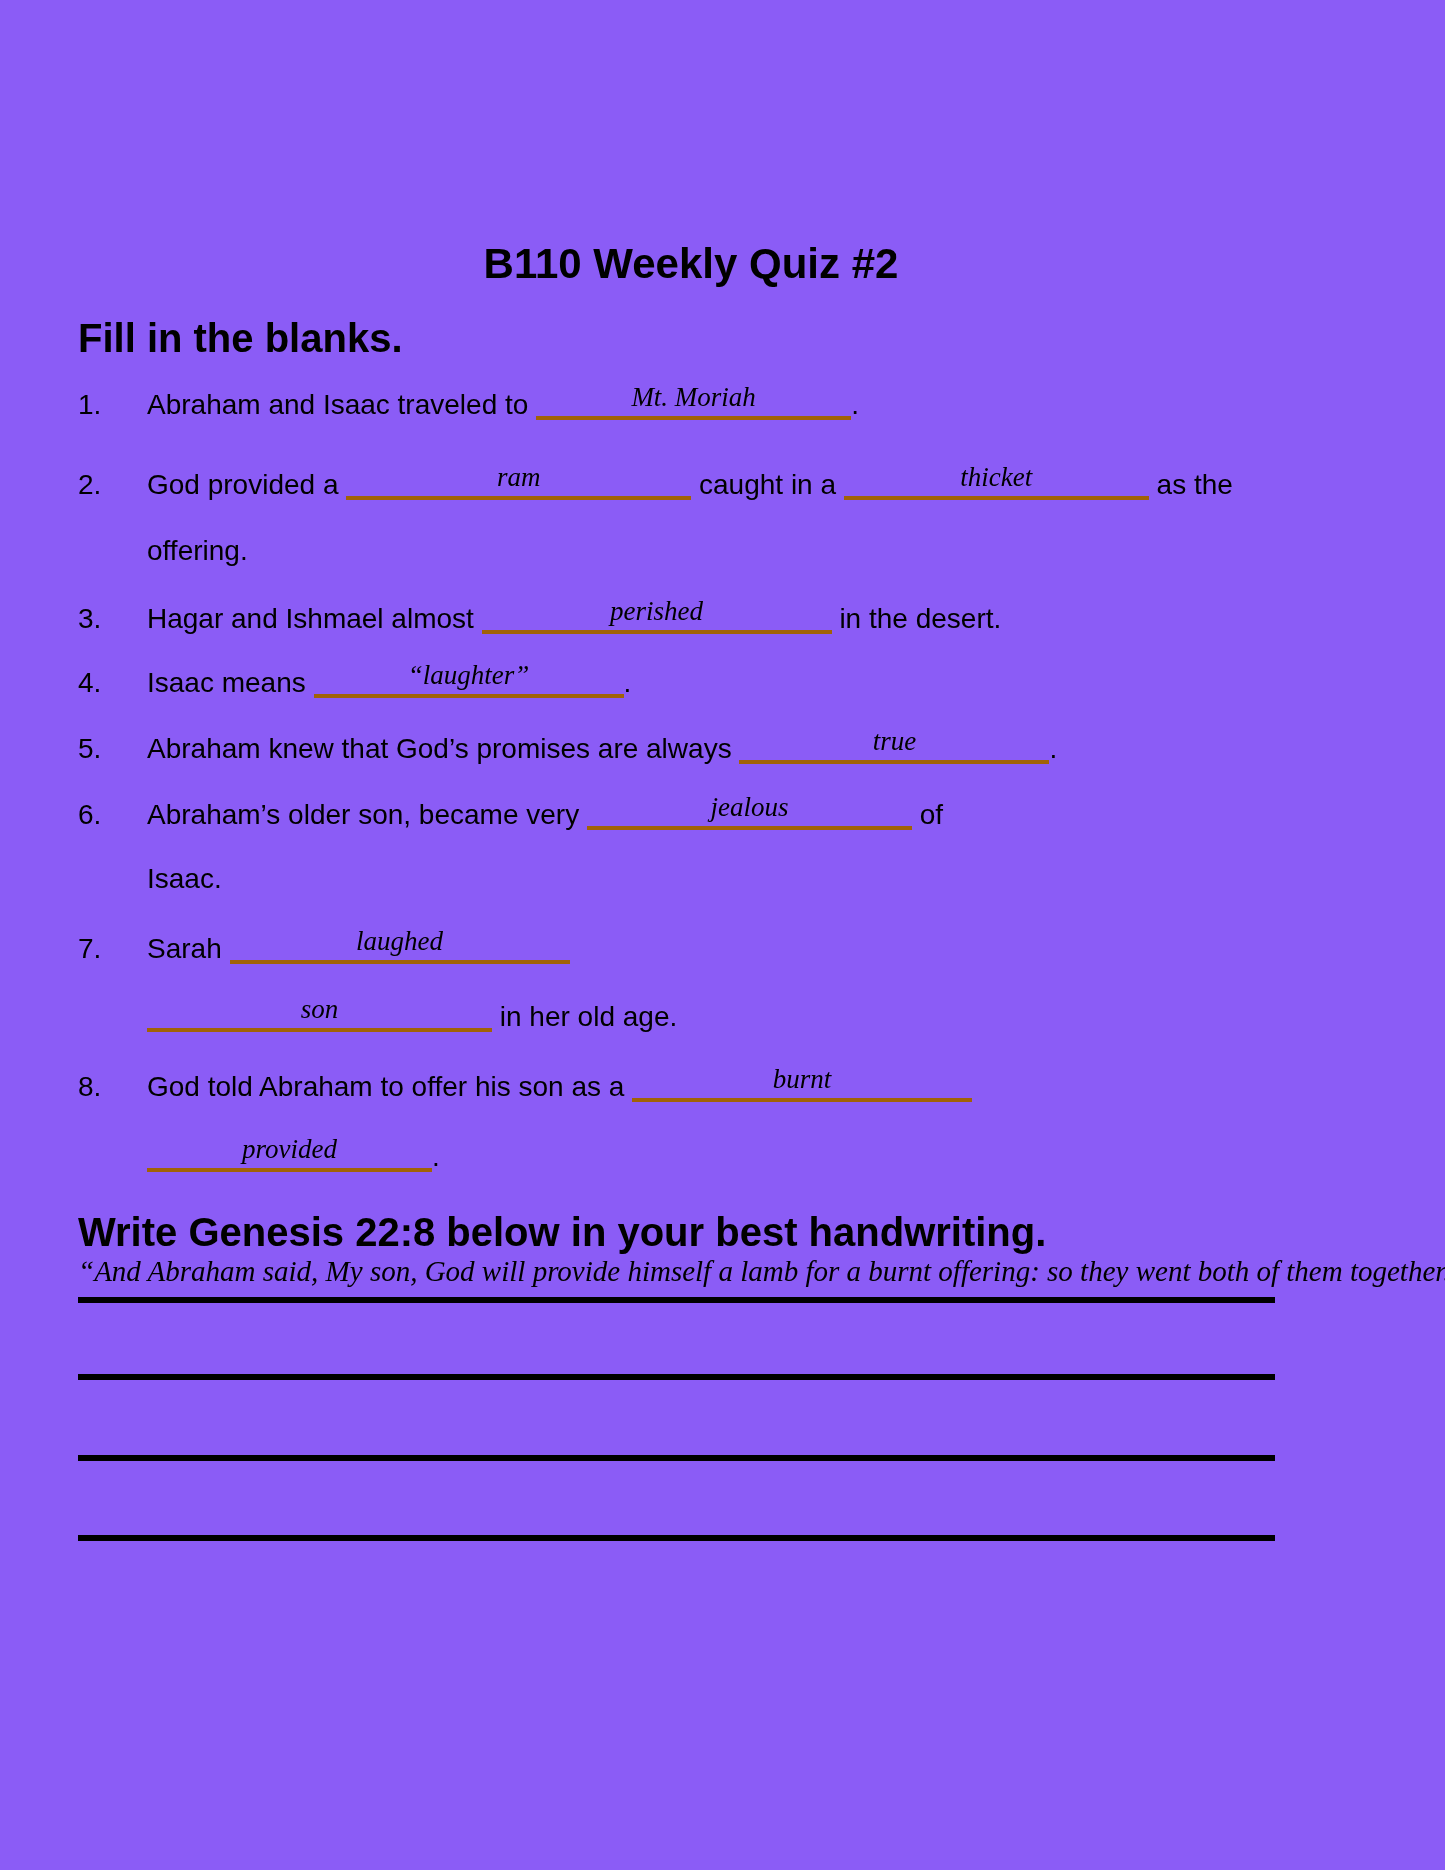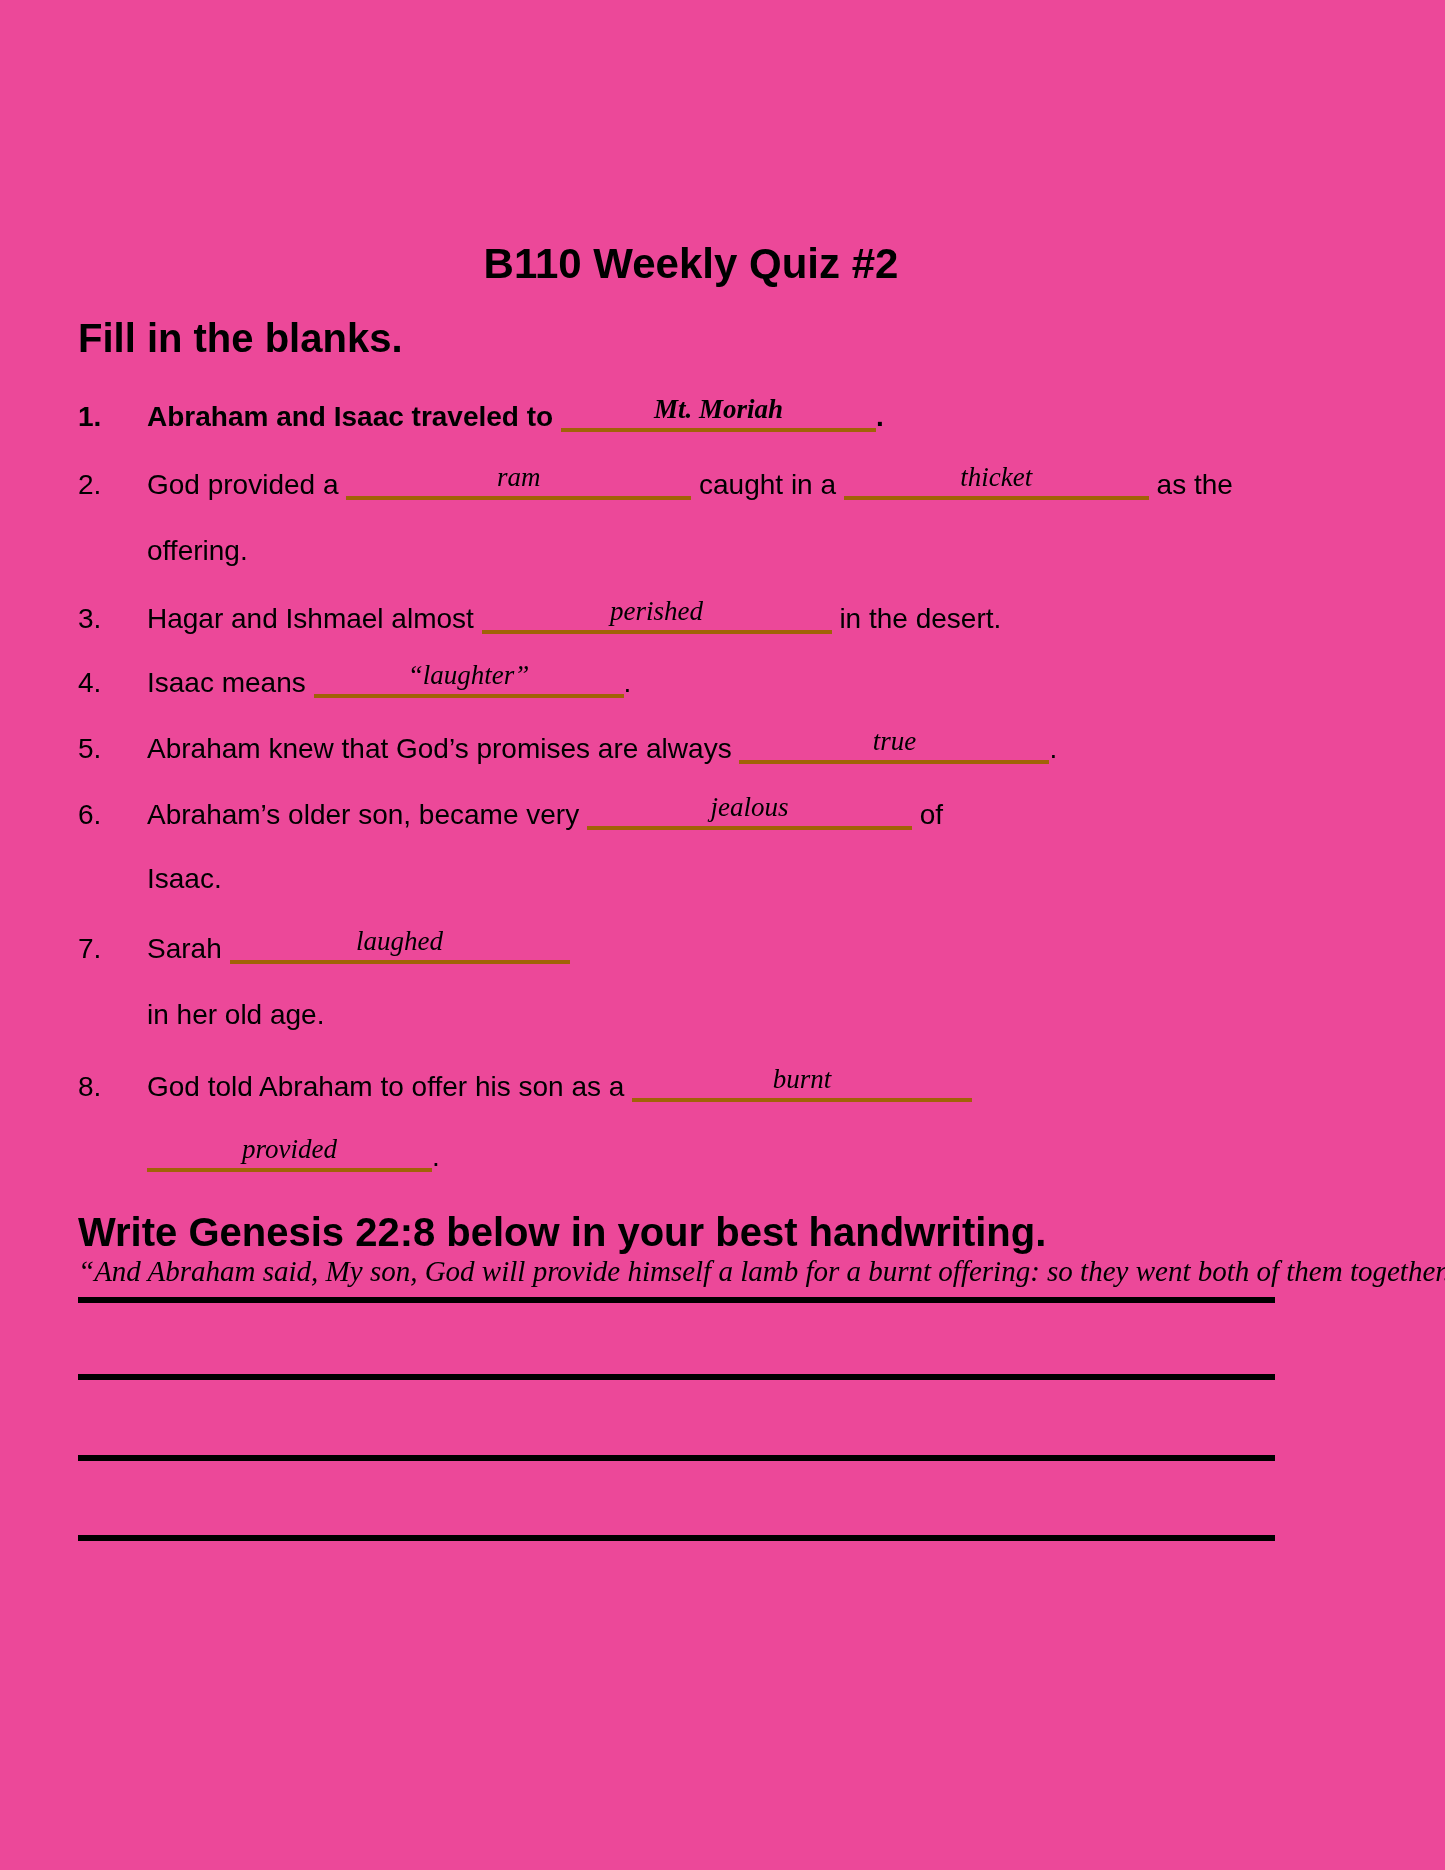--- a/index.html
+++ b/index.html
@@ -3,21 +3,21 @@
 <meta charset="utf-8">
 <style>
   html, body {
     margin: 0; padding: 0;
     width: 1445px; height: 1870px;
     background: #ffffff;
     font-family: "Liberation Sans", sans-serif;
     color: #000000;
     overflow: hidden;
   }
-  .page { position: absolute; top: 0; left: 0; width: 1445px; height: 1870px; background: #ec4899; }
+  .page { position: absolute; top: 0; left: 0; width: 1445px; height: 1870px; background: #8b5cf6; }
 
   .title {
     position: absolute; top: 240px; left: 0; width: 1382px;
     text-align: center;
     font-size: 42px; font-weight: bold;
     letter-spacing: 0px;
   }
 
   .sec-heading {
     position: absolute; left: 78px;
@@ -69,30 +69,30 @@
 </head>
 <body>
 
 <div class="page">
 
   <div class="title">B110 Weekly Quiz #2</div>
 
   <div class="sec-heading" id="fill-heading">Fill in the blanks.</div>
 
   <div id="questions">
-      <div class="row" style="top: 398px; font-weight: bold;"><span class="num">1.</span><span>Abraham and Isaac traveled to </span><span class="blank" style="width: 315px;"><span class="ans">Mt. Moriah</span></span><span>.</span></div>
+      <div class="row" style="top: 386px;"><span class="num">1.</span><span>Abraham and Isaac traveled to </span><span class="blank" style="width: 315px;"><span class="ans">Mt. Moriah</span></span><span>.</span></div>
       <div class="row" style="top: 466px;"><span class="num">2.</span><span>God provided a </span><span class="blank" style="width: 345px;"><span class="ans">ram</span></span><span> caught in a </span><span class="blank" style="width: 305px;"><span class="ans">thicket</span></span><span> as the</span></div>
       <div class="row cont" style="top: 534px;"><span>offering.</span></div>
       <div class="row" style="top: 600px;"><span class="num">3.</span><span>Hagar and Ishmael almost </span><span class="blank" style="width: 350px;"><span class="ans">perished</span></span><span> in the desert.</span></div>
       <div class="row" style="top: 664px;"><span class="num">4.</span><span>Isaac means </span><span class="blank" style="width: 310px;"><span class="ans">“laughter”</span></span><span>.</span></div>
       <div class="row" style="top: 730px;"><span class="num">5.</span><span>Abraham knew that God’s promises are always </span><span class="blank" style="width: 310px;"><span class="ans">true</span></span><span>.</span></div>
       <div class="row" style="top: 796px;"><span class="num">6.</span><span>Abraham’s older son, </span><span> became very </span><span class="blank" style="width: 325px;"><span class="ans">jealous</span></span><span> of</span></div>
       <div class="row cont" style="top: 862px;"><span>Isaac.</span></div>
       <div class="row" style="top: 930px;"><span class="num">7.</span><span>Sarah </span><span class="blank" style="width: 340px;"><span class="ans">laughed</span></span></div>
-      <div class="row cont" style="top: 998px;"><span> in her old age.</span></div>
+      <div class="row cont" style="top: 998px;"><span class="blank" style="width: 345px;"><span class="ans">son</span></span><span> in her old age.</span></div>
       <div class="row" style="top: 1068px;"><span class="num">8.</span><span>God told Abraham to offer his son as a </span><span class="blank" style="width: 340px;"><span class="ans">burnt</span></span></div>
       <div class="row cont" style="top: 1138px;"><span class="blank" style="width: 285px;"><span class="ans">provided</span></span><span>.</span></div>
     </div>
 
   <div class="sec-heading" id="write-heading">Write Genesis 22:8 below in your best handwriting.</div>
 
   <div class="verse-line">“And Abraham said, My son, God will provide himself a lamb for a burnt offering: so they went both of them together.”</div>
 
   <div id="rules">
       <div class="writing-rule" style="top: 1374px;"></div>

